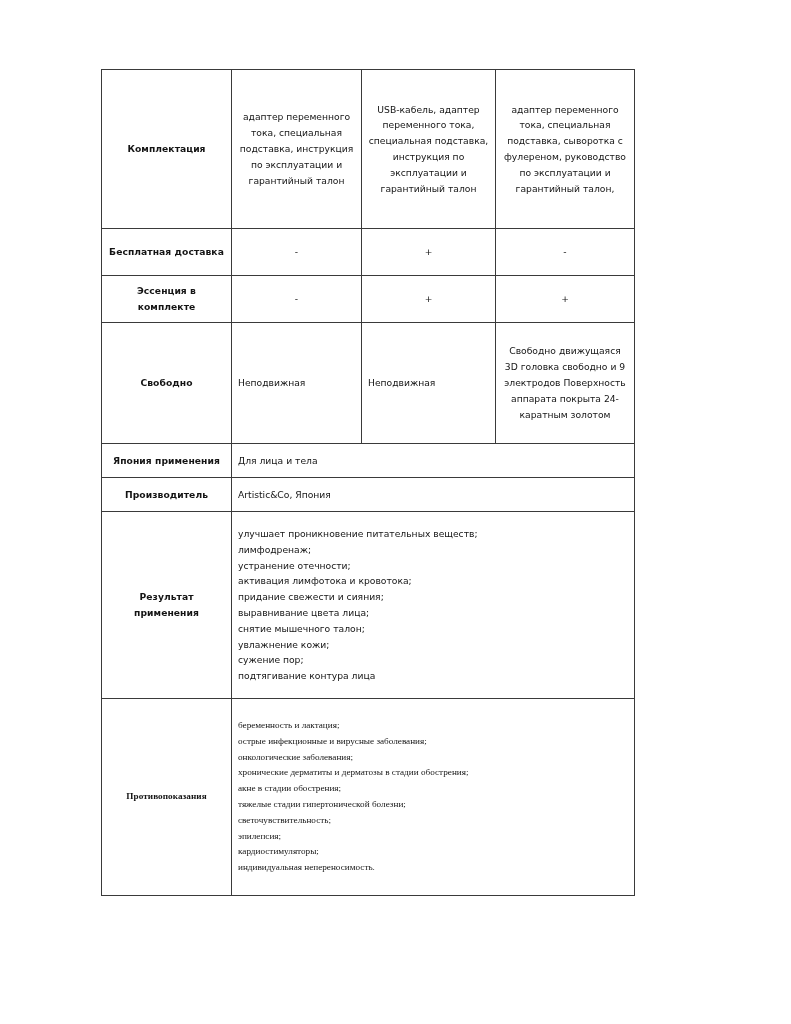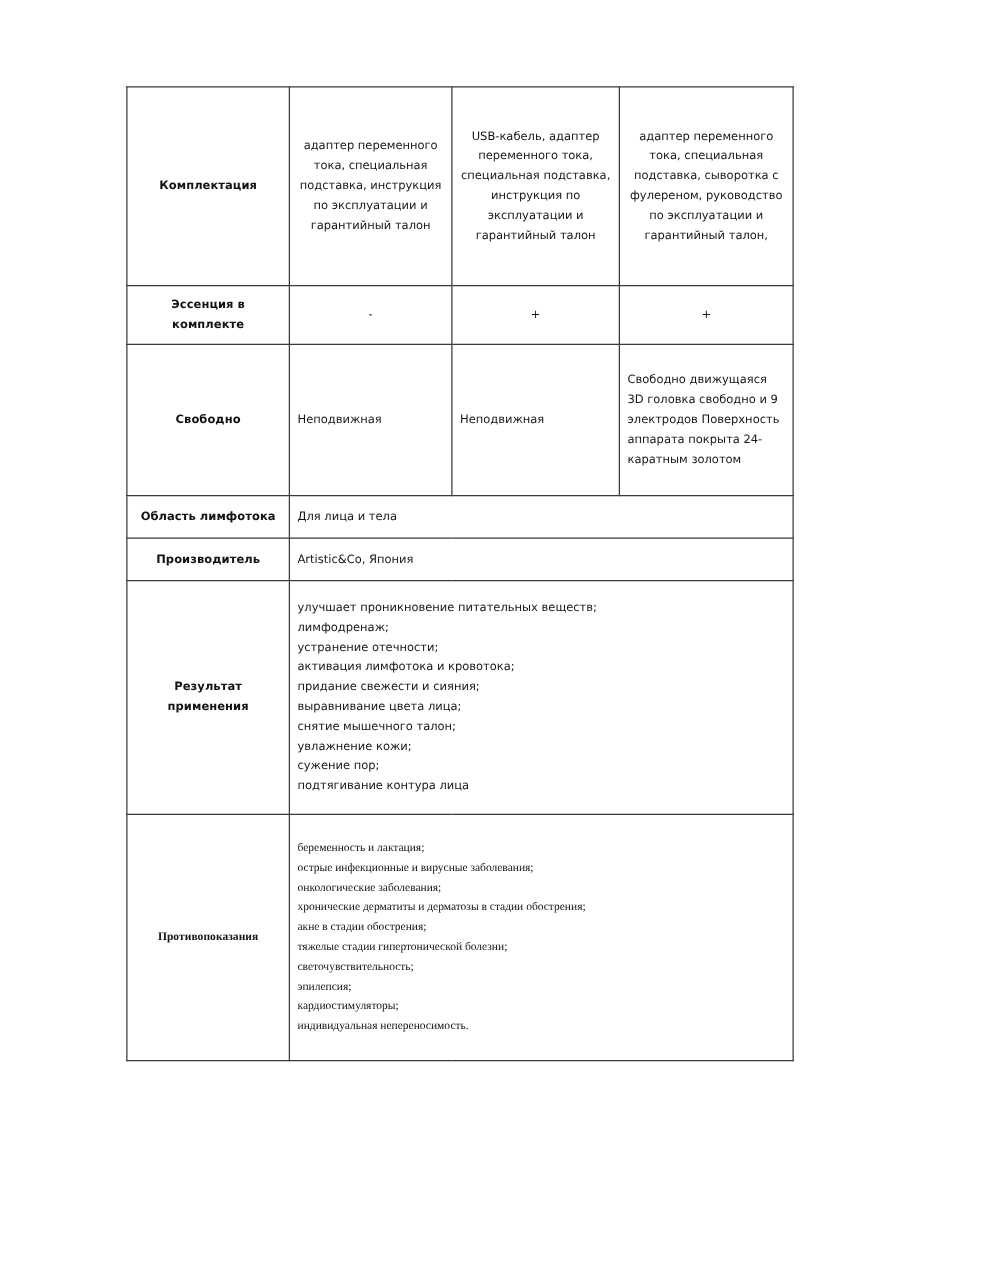--- a/index.html
+++ b/index.html
@@ -85,21 +85,21 @@
     font-size: 9.2px;
   }
 
   .pack-text {
     text-align: center;
     line-height: 1.78;
     vertical-align: middle;
   }
 
   .head-text {
-    text-align: left;
+    text-align: center;
     line-height: 1.78;
     vertical-align: middle;
   }
 
   .row-pack td { height: 150px; }
   .row-thin td { height: 38px; }
   .row-head td { height: 112px; }
   .row-single td { height: 25px; }
   .row-result td { height: 178px; }
   .row-contra td { height: 188px; font-family: Liberation Serif, serif; }
@@ -118,38 +118,44 @@
     </colgroup>
     <tbody>
 
       <tr class="row-pack">
         <td class="label-cell">Комплектация</td>
         <td class="pack-text">адаптер переменного тока, специальная подставка, инструкция по эксплуатации и гарантийный талон</td>
         <td class="pack-text">USB-кабель, адаптер переменного тока, специальная подставка, инструкция по эксплуатации и гарантийный талон</td>
         <td class="pack-text">адаптер переменного тока, специальная подставка, сыворотка с фулереном, руководство по эксплуатации и гарантийный талон,</td>
       </tr>
 
+      <tr class="row-thin">
+        <td class="label-cell">Бесплатная доставка</td>
+        <td class="pm">-</td>
+        <td class="pm">+</td>
+        <td class="pm">-</td>
+      </tr>
 
       <tr class="row-thin">
         <td class="label-cell">Эссенция в комплекте</td>
         <td class="pm">-</td>
         <td class="pm">+</td>
         <td class="pm">+</td>
       </tr>
 
       <tr class="row-head">
         <td class="label-cell">Свободно</td>
         <td class="val-top-center">Неподвижная</td>
         <td class="val-top-center">Неподвижная</td>
         <td class="head-text">Свободно движущаяся 3D головка свободно и 9 электродов Поверхность аппарата покрыта 24-каратным золотом</td>
       </tr>
 
 
       <tr class="row-single">
-        <td class="label-cell">Область лимфотока</td>
+        <td class="label-cell">Япония применения</td>
         <td class="val-left-mid" colspan="3">Для лица и тела</td>
       </tr>
 
       <tr class="row-single">
         <td class="label-cell">Производитель</td>
         <td class="val-left-mid" colspan="3">Artistic&amp;Co, Япония</td>
       </tr>
 
       <tr class="row-result">
         <td class="label-cell">Результат применения</td>

